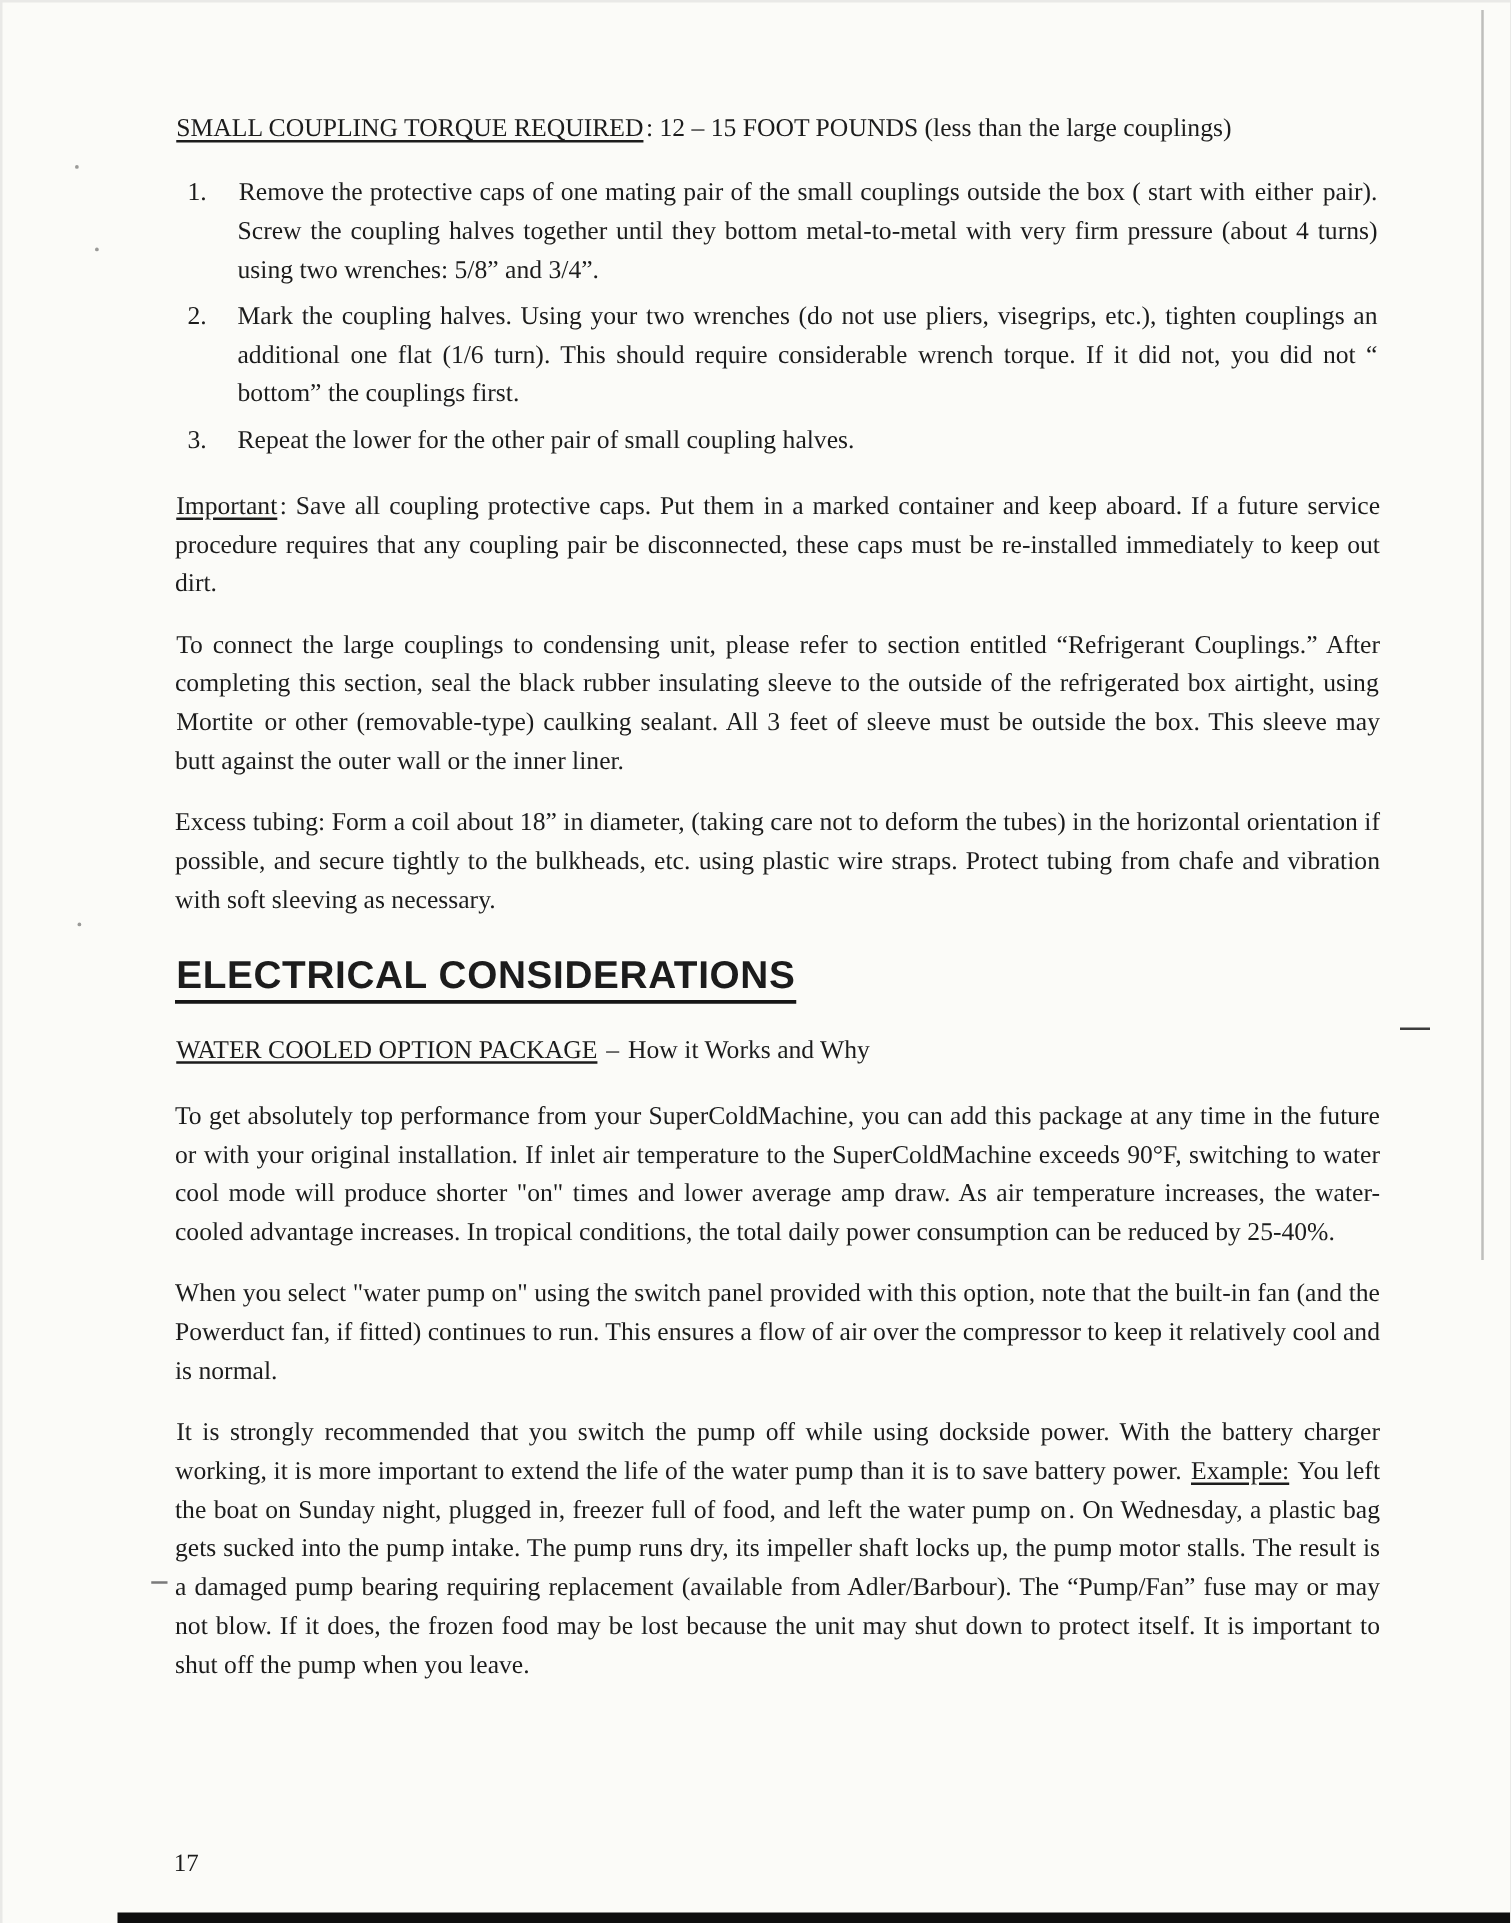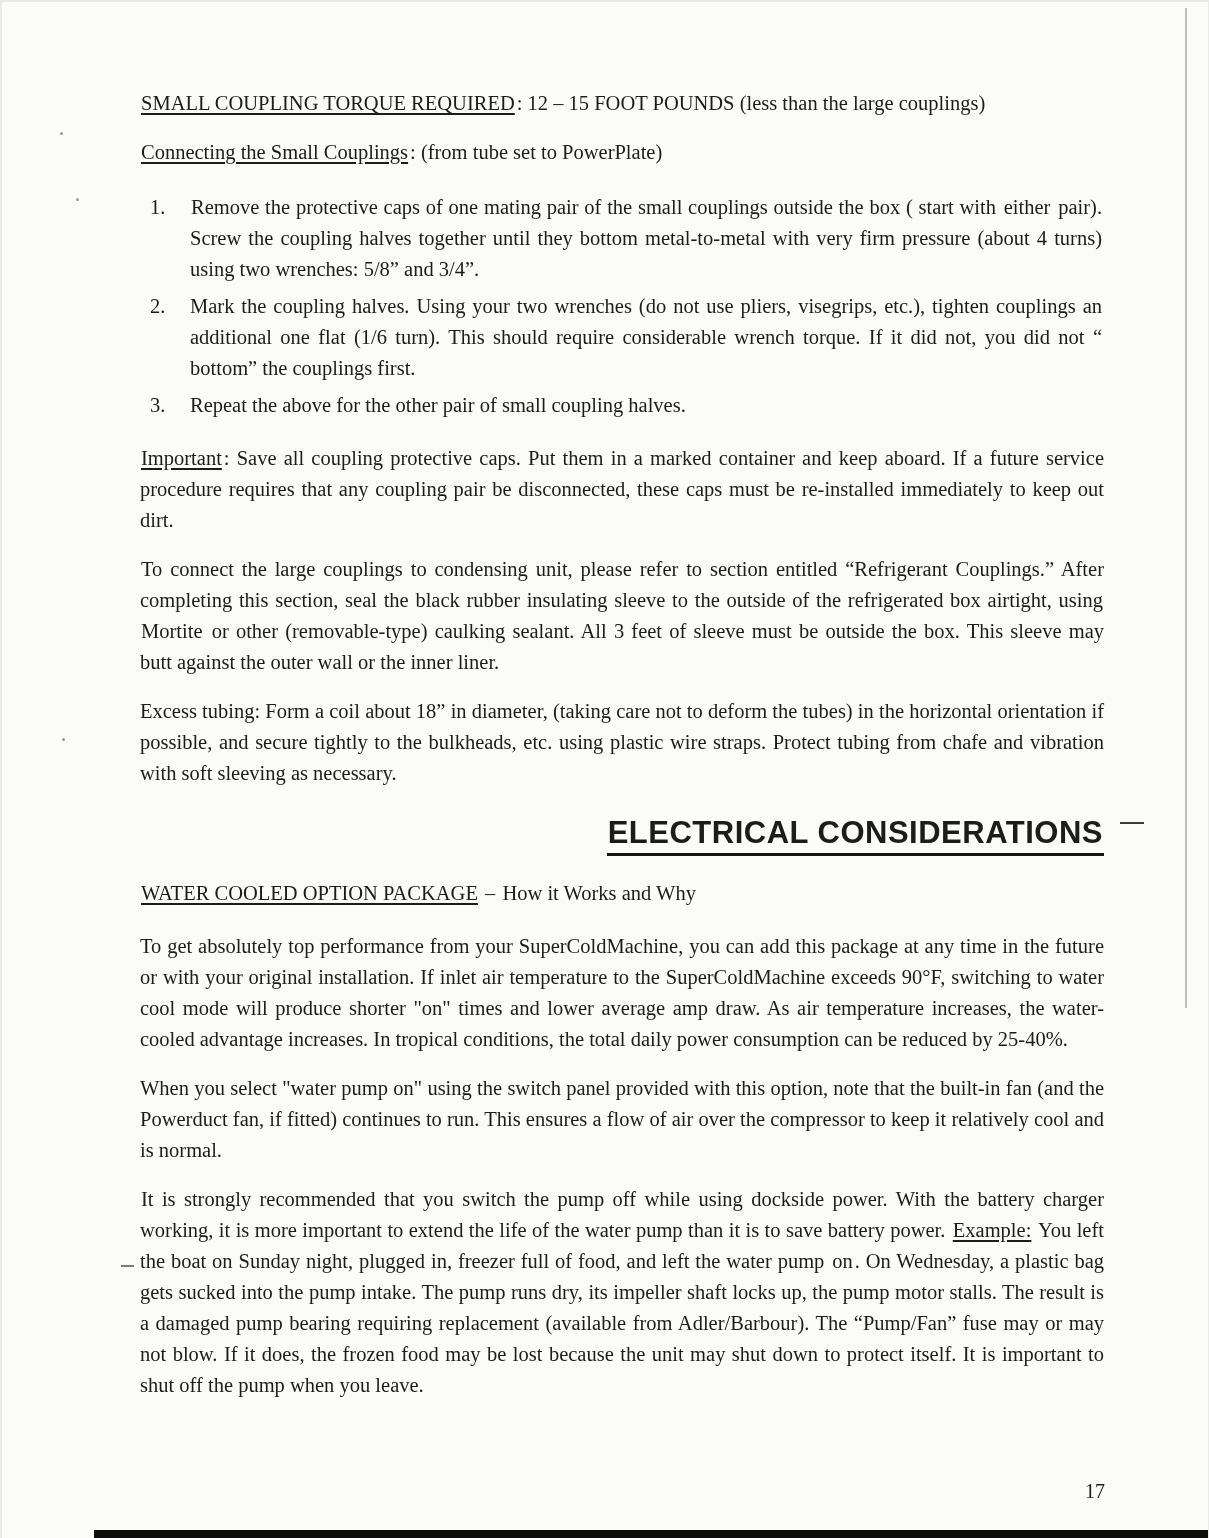--- a/index.html
+++ b/index.html
@@ -25,38 +25,38 @@
   .para { text-align: justify; margin-bottom: 16px; }
   .para.single { text-align: left; }
   .u { text-decoration: underline; text-underline-offset: 3px; text-decoration-thickness: 1.5px; }
   .em { }
   .steps { margin: 4px 0 16px 8px; }
   .step { display: flex; margin-bottom: 2px; }
   .step-num { width: 40px; flex: none; }
   .step-body { flex: 1; text-align: justify; }
   .mb20 { margin-bottom: 20px; }
   .mb6 { margin-bottom: 22px; }
-  .heading-wrap { text-align: right; margin: 8px 0 20px; }
+  .heading-wrap { text-align: left; margin: 8px 0 20px; }
   .heading {
     display: inline-block;
     font-family: "Liberation Sans", sans-serif;
     font-weight: 700;
     font-size: 31px;
     letter-spacing: 0.5px;
     line-height: 38px;
     border-bottom: 3px solid #161616;
     padding-bottom: 1px;
   }
   .subheading { margin-bottom: 20px; text-align: left; }
   .page-number {
     position: absolute;
     bottom: 32px;
     left: 136px;
     width: 968px;
-    text-align: right;
+    text-align: left;
     font-size: 20px;
   }
   
   .artifact-vline {
     position: absolute; top: 6px; right: 24px;
     width: 2px; height: 1000px;
     background: #a9a9a7; opacity: 0.75;
   }
   .artifact-dash-right {
     position: absolute; top: 820px; left: 1118px;
@@ -85,34 +85,33 @@
   <div class="artifact-dash-left"></div>
   <div class="artifact-bottom-edge"></div>
   <div class="speck s1"></div>
   <div class="speck s2"></div>
   <div class="speck s3"></div>
 
   <div class="content">
 
     <p class="para"><span class="u">SMALL COUPLING TORQUE REQUIRED</span><span>: 12 – 15 FOOT POUNDS (less than the large couplings)</span></p>
 
-    <p class="para single mb20"><span class="u">Connecting the Small Couplings</span><span>: (from tube set to PowerPlate)</span></p>
 
     <div class="steps">
       <div class="step">
         <span class="step-num">1.</span>
         <span class="step-body"><span>Remove the protective caps of one mating pair of the small couplings outside the box ( start with </span><span class="em">either</span><span> pair).  Screw the coupling halves together until they bottom metal-to-metal with very firm pressure (about 4 turns) using two wrenches: 5/8” and 3/4”.</span></span>
       </div>
       <div class="step">
         <span class="step-num">2.</span>
         <span class="step-body">Mark the coupling halves.  Using your two wrenches (do not use pliers, visegrips, etc.), tighten couplings an additional one flat (1/6 turn).  This should require considerable wrench torque.  If it did not, you did not “ bottom” the couplings first.</span>
       </div>
       <div class="step">
         <span class="step-num">3.</span>
-        <span class="step-body">Repeat the above for the other pair of small coupling halves.</span>
+        <span class="step-body">Repeat the lower for the other pair of small coupling halves.</span>
       </div>
     </div>
 
     <p class="para"><span class="u">Important</span><span>:  Save all coupling protective caps.  Put them in a marked container and keep aboard. If a future service procedure requires that any coupling pair be disconnected, these caps must be re-installed immediately to keep out dirt.</span></p>
 
     <p class="para"><span>To connect the large couplings to condensing unit, please refer to section entitled “Refrigerant Couplings.”  After completing this section, seal the black rubber insulating sleeve to the outside of the refrigerated box airtight, using </span><span class="em">Mortite</span><span> or other (removable-type) caulking sealant.  All 3 feet of sleeve must be outside the box.  This sleeve may butt against the outer wall or the inner liner.</span></p>
 
     <p class="para mb6">Excess tubing: Form a coil about 18” in diameter, (taking care not to deform the tubes) in the horizontal orientation if possible, and secure tightly to the bulkheads, etc. using plastic wire straps.  Protect tubing from chafe and vibration with soft sleeving as necessary.</p>
 
     <div class="heading-wrap">

